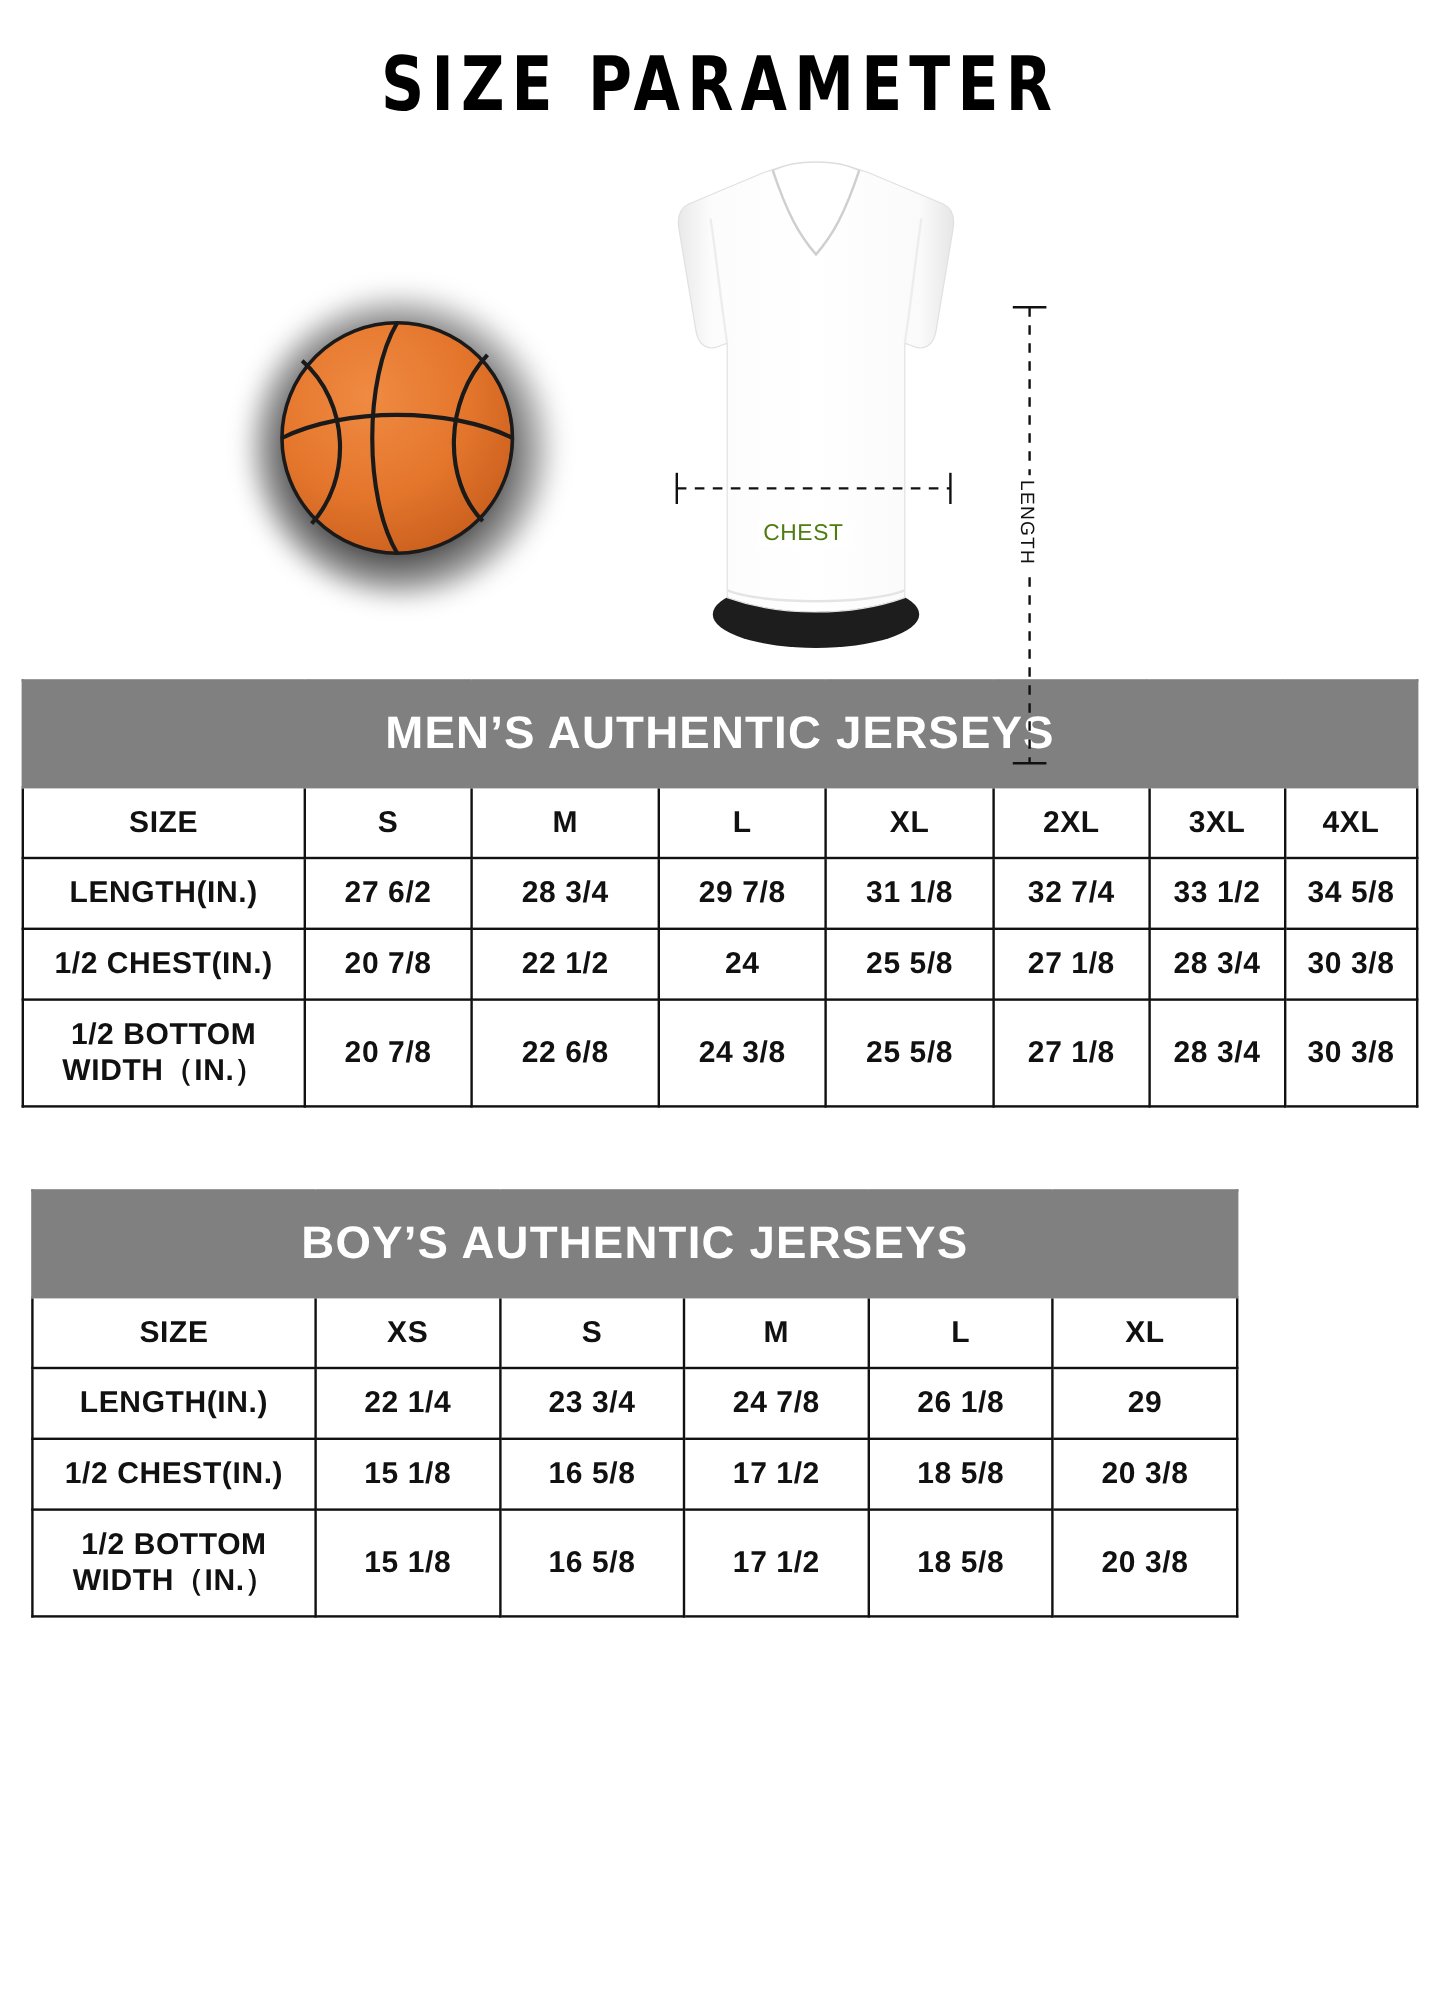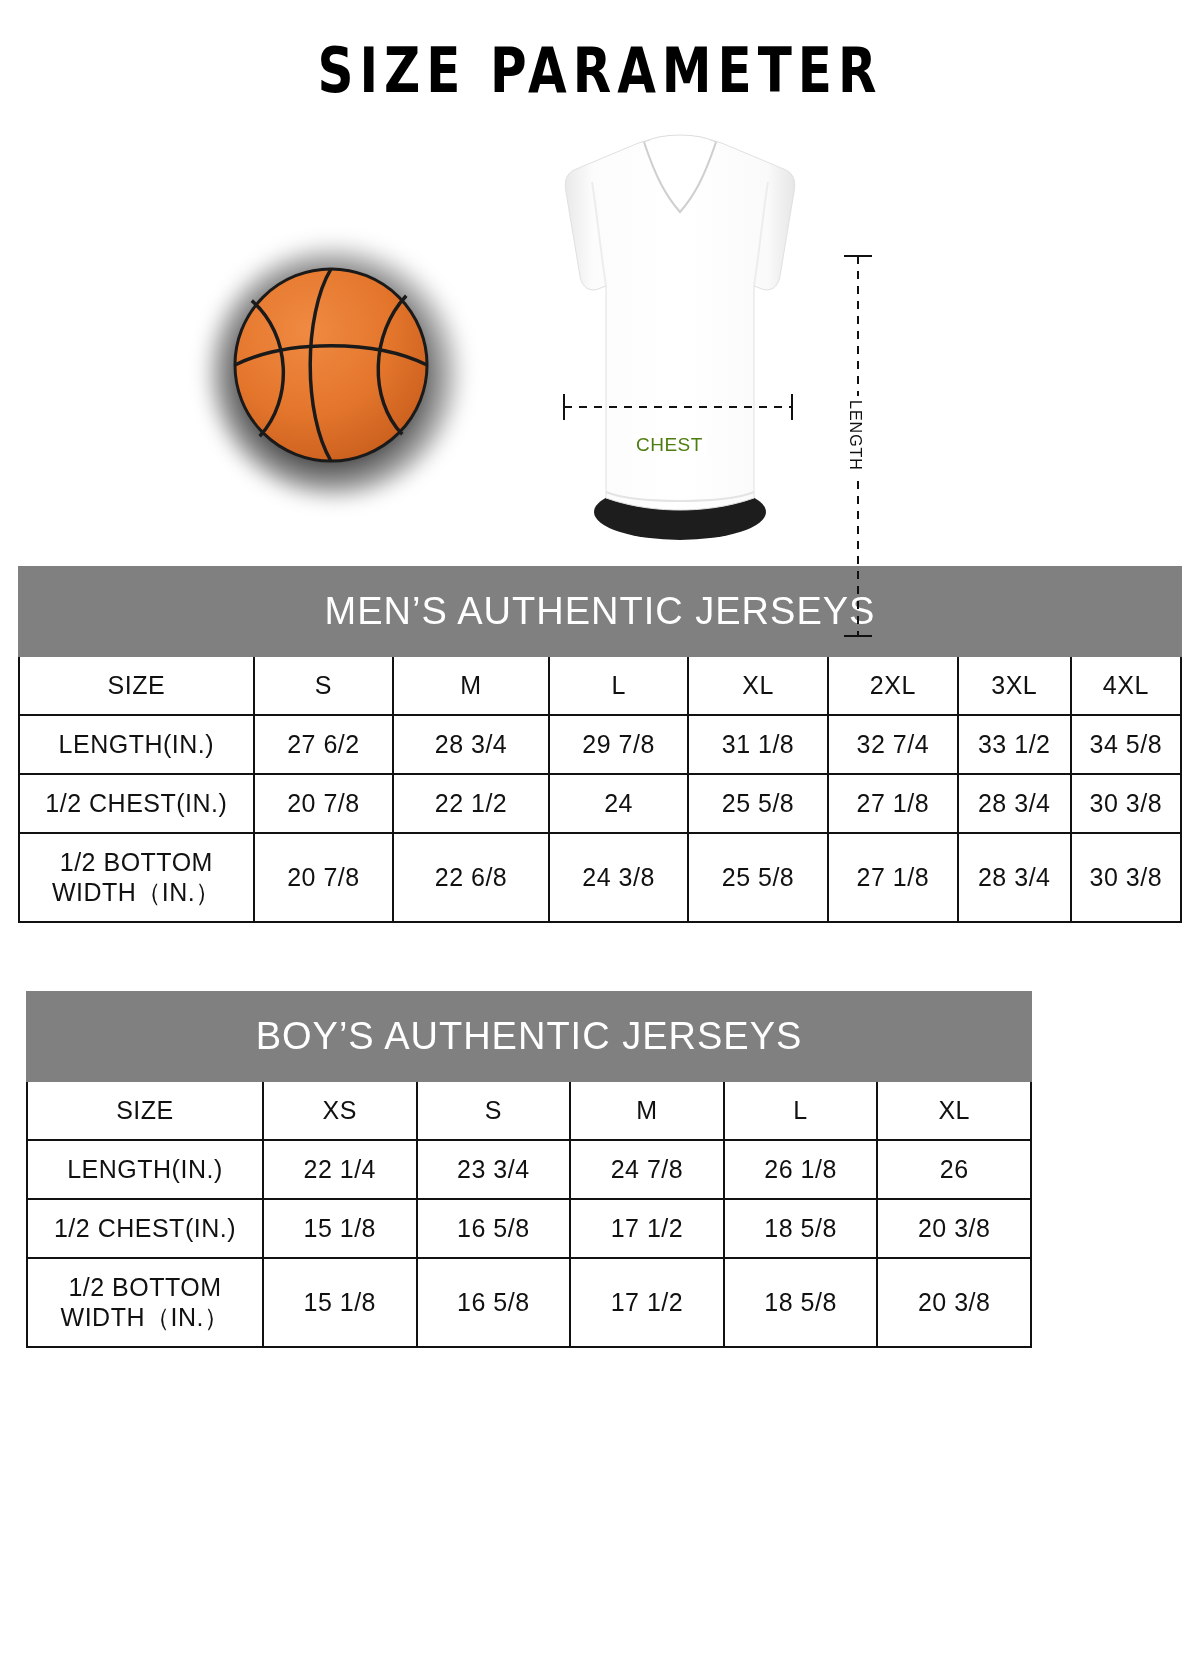--- a/index.html
+++ b/index.html
@@ -101,21 +101,21 @@
   .tbl {
     border-collapse: collapse;
     table-layout: fixed;
     width: 100%;
     border: 2px solid #111;
   }
   .tbl td, .tbl th {
     border: 2px solid #111;
     text-align: center;
     font-size: 25px;
-    font-weight: normal;
+    font-weight: bold;
     padding: 14px 2px;
     color: #111;
     letter-spacing: 0.5px;
     white-space: nowrap;
   }
   .tbl .banner {
     background: #808080;
     color: #ffffff;
     font-size: 38px;
     letter-spacing: 1px;
@@ -299,21 +299,21 @@
         <td>M</td>
         <td>L</td>
         <td>XL</td>
       </tr>
       <tr>
         <td class="rowhead">LENGTH(IN.)</td>
         <td>22  1/4</td>
         <td>23  3/4</td>
         <td>24  7/8</td>
         <td>26  1/8</td>
-        <td>26</td>
+        <td>29</td>
       </tr>
       <tr>
         <td class="rowhead">1/2 CHEST(IN.)</td>
         <td>15  1/8</td>
         <td>16  5/8</td>
         <td>17  1/2</td>
         <td>18  5/8</td>
         <td>20  3/8</td>
       </tr>
       <tr>

